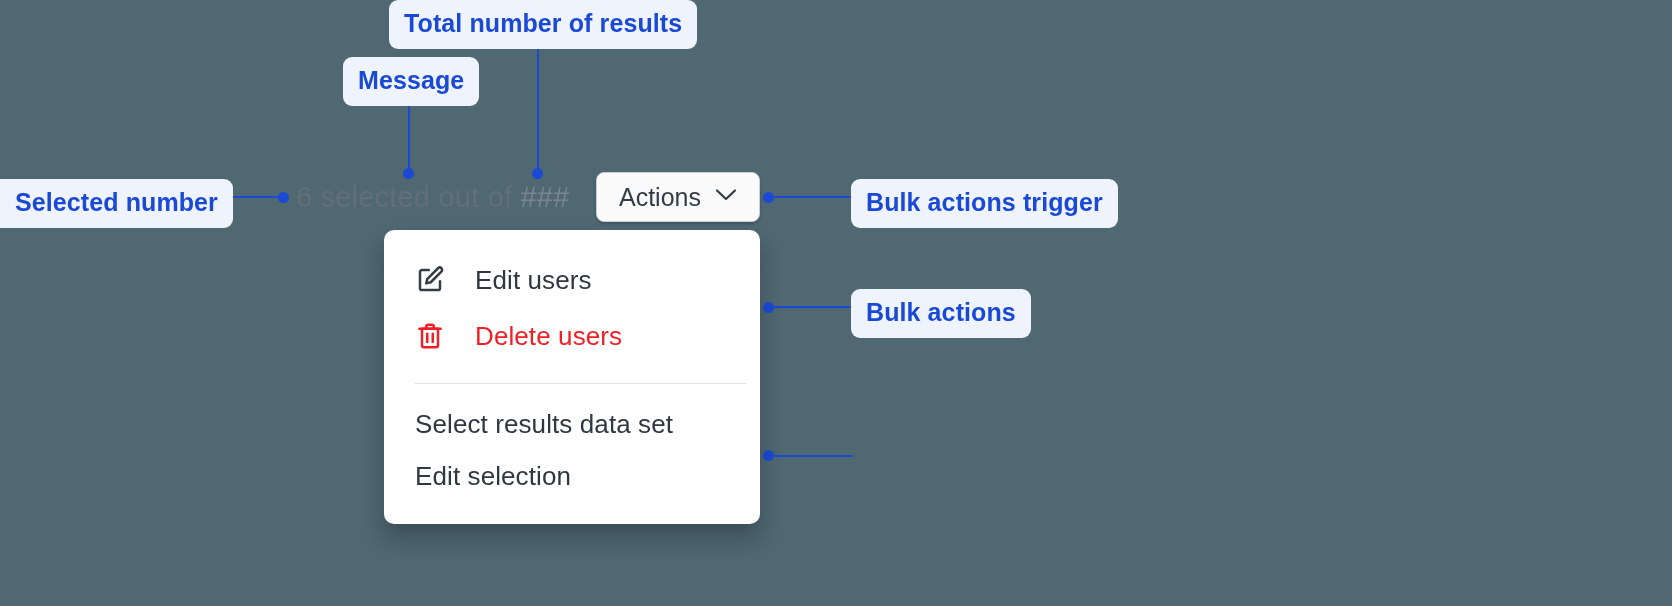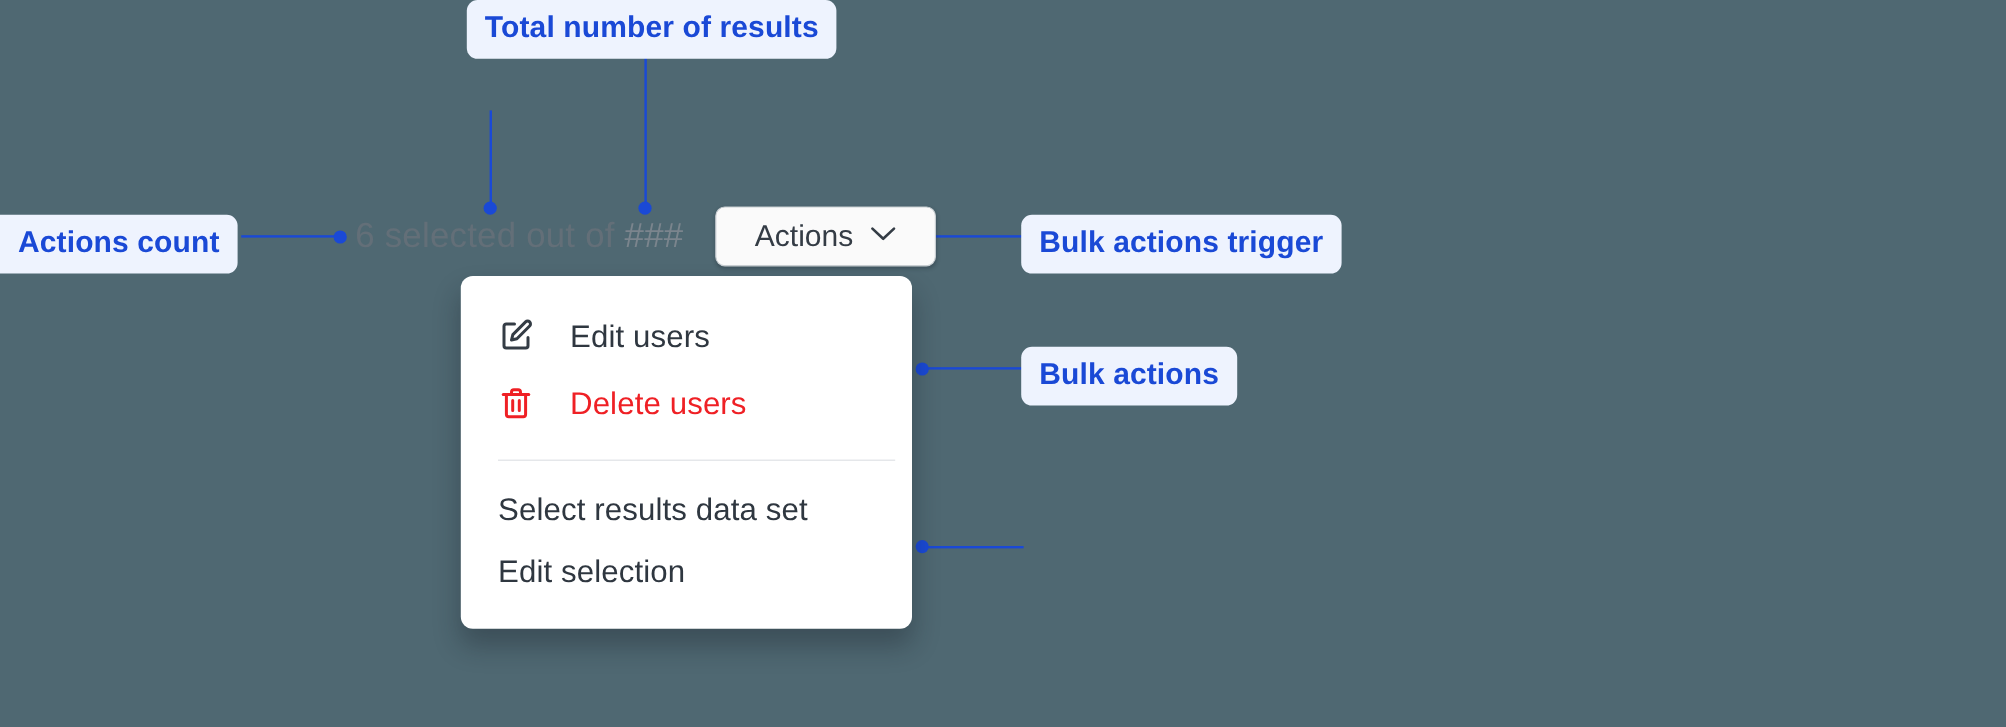--- a/index.html
+++ b/index.html
@@ -68,21 +68,21 @@
     letter-spacing: 0.2px;
   }
   .sel-message .count { color: #636f78; }
   .sel-message .total { color: #7b858d; }
 
   
   .actions-btn {
     position: absolute;
     left: 596px;
     top: 172px;
-    width: 184px;
+    width: 164px;
     height: 50px;
     background: #fafafa;
     border: 1px solid #c7cdd1;
     border-radius: 8px;
     display: flex;
     align-items: center;
     justify-content: center;
     gap: 14px;
     box-shadow: 0 2px 3px rgba(30,40,50,0.30);
     cursor: pointer;
@@ -146,22 +146,23 @@
   <div class="dot" style="left:763px; top:192px;"></div>
 
   <div class="conn-h" style="left:767px; top:306px; width:86px;"></div>
   <div class="dot" style="left:763px; top:302px;"></div>
 
   <div class="conn-h" style="left:767px; top:455px; width:86px;"></div>
   <div class="dot" style="left:763px; top:450px;"></div>
 
   <div class="anno" style="left:389px; top:0px;">Total number of results</div>
 
-
-  <div class="anno flush-left" style="left:0px; top:179px;">Actions count</div>
+  <div class="anno" style="left:343px; top:57px;">Message</div>
+
+  <div class="anno flush-left" style="left:0px; top:179px;">Selected number</div>
 
   <div class="anno" style="left:851px; top:179px;">Bulk actions trigger</div>
 
   <div class="anno" style="left:851px; top:289px;">Bulk actions</div>
 
 
   <div class="sel-message">
     <span class="count">6 selected out of </span><span class="total">###</span>
   </div>
 

